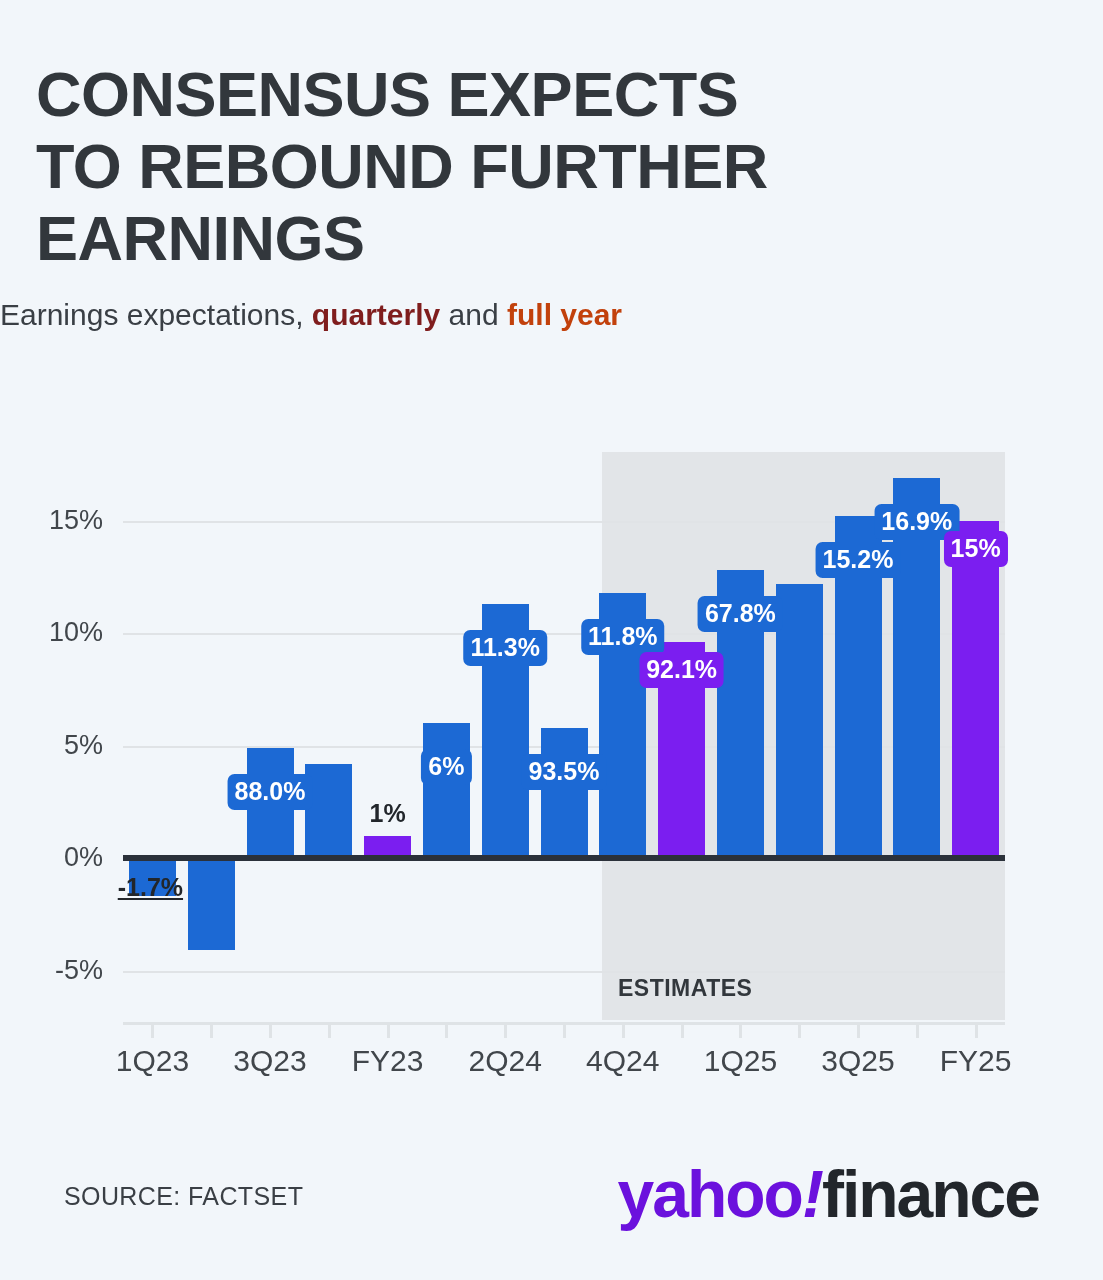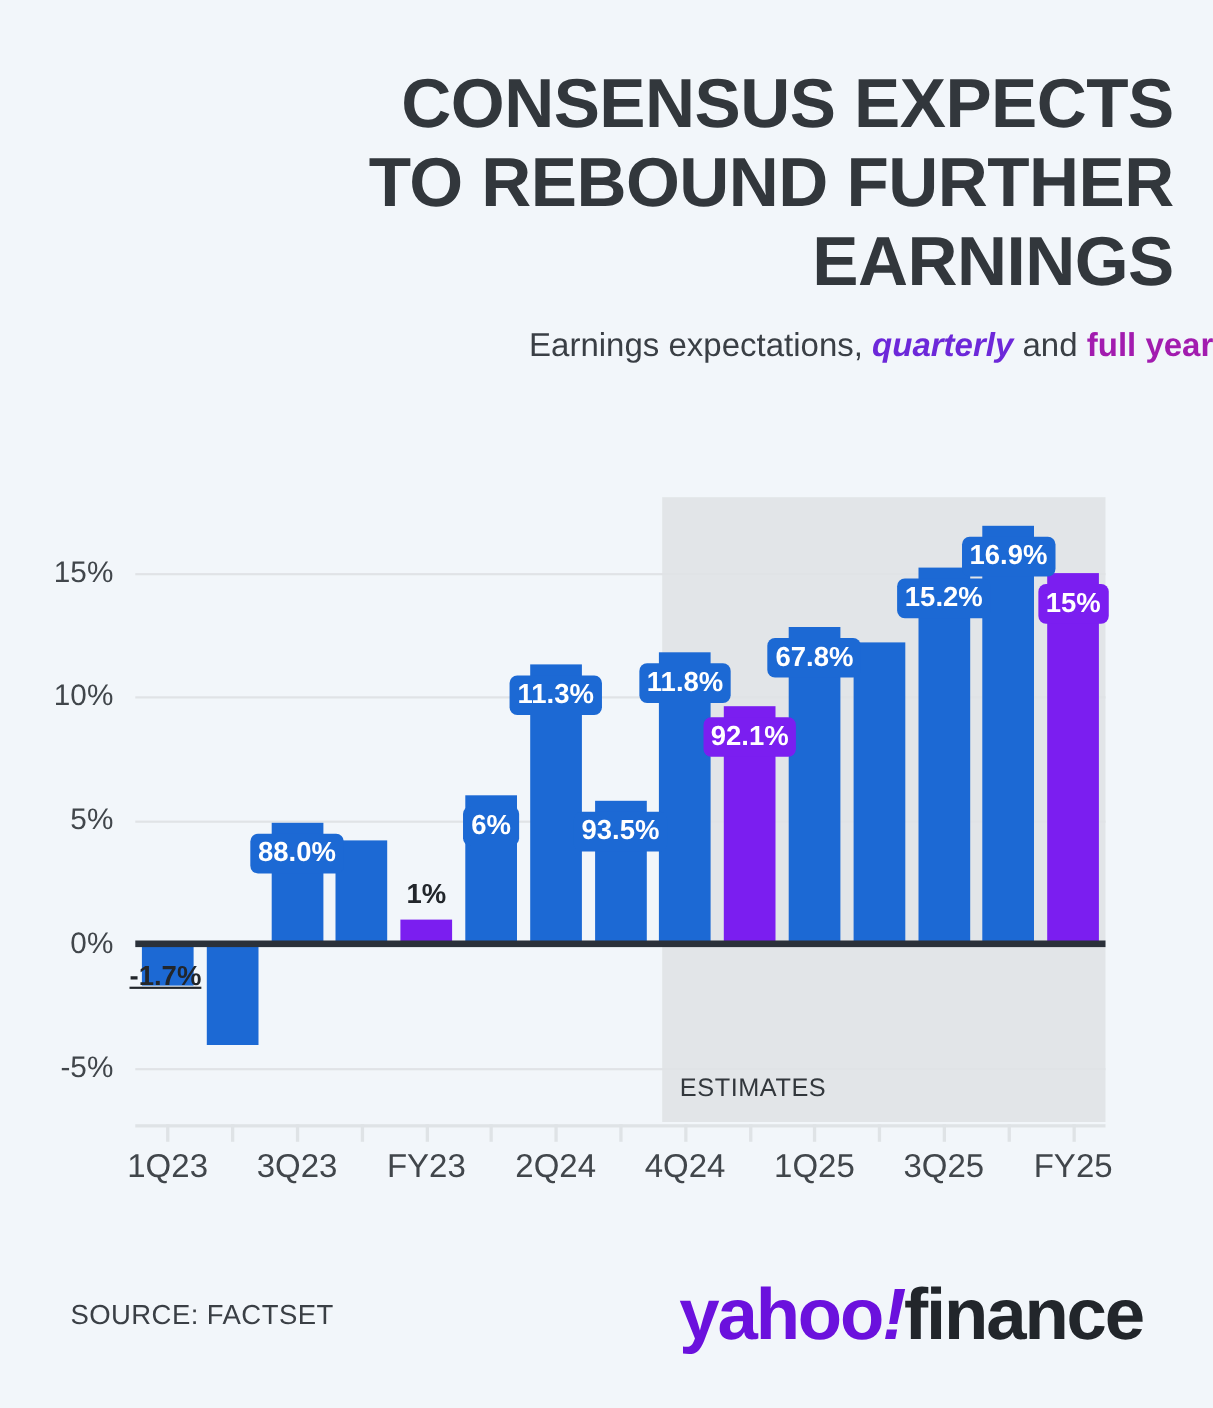--- a/index.html
+++ b/index.html
@@ -15,47 +15,46 @@
     position: relative;
   }
 
   
   #header {
     position: absolute;
     left: 0;
     top: 0;
     width: 1103px;
     padding-top: 58px;
-    text-align: right;
+    text-align: left;
   }
   #chart-title {
     font-size: 63px;
     line-height: 72px;
     font-weight: bold;
     color: #32373c;
     letter-spacing: -0.5px;
     margin: 0 36px;
     text-transform: uppercase;
     font-stretch: condensed;
   }
   #chart-title .tline { display: block; }
   #chart-subtitle {
     margin-top: 23px;
     font-size: 30px;
     line-height: 36px;
     color: #3a3f45;
     font-weight: 400;
   }
   #chart-subtitle .hl-quarterly {
-    color: #6d28d9;
-    font-weight: bold;
-    font-style: italic;
+    color: #7f1d1d;
+    font-weight: bold;
   }
   #chart-subtitle .hl-fullyear {
-    color: #a21caf;
+    color: #c2410c;
     font-weight: bold;
   }
 
   
   #plot {
     position: absolute;
     left: 0;
     top: 430px;
     width: 1103px;
     height: 640px;
@@ -68,20 +67,21 @@
     height: 568px;
     background: #e2e5e8;
   }
   #estimates-label {
     position: absolute;
     left: 618px;
     top: 545px;
     font-size: 23px;
     color: #32373c;
     letter-spacing: 0.5px;
+    font-weight: bold;
   }
   .gridline {
     position: absolute;
     left: 123px;
     width: 882px;
     height: 2px;
     background: #e0e3e6;
   }
   .ytick-label {
     position: absolute;
@@ -108,21 +108,21 @@
 
   .bar-label {
     position: absolute;
     font-size: 25px;
     font-weight: bold;
     white-space: nowrap;
     padding: 3px 7px 4px 7px;
     border-radius: 7px;
     transform: translateX(-50%);
   }
-  .bar-label.on-blue   { background: #1c69d4; color: #ffffff; }
+  .bar-label.on-blue   { background: #1c69d4; color: #ffffff; margin-top: 16px; }
   .bar-label.on-purple { background: #7b1ef0; color: #ffffff; }
   .bar-label.plain     { background: transparent; color: #22262b; }
 
   
   #xaxis-rule {
     position: absolute;
     left: 123px;
     top: 592px;
     width: 882px;
     height: 3px;

